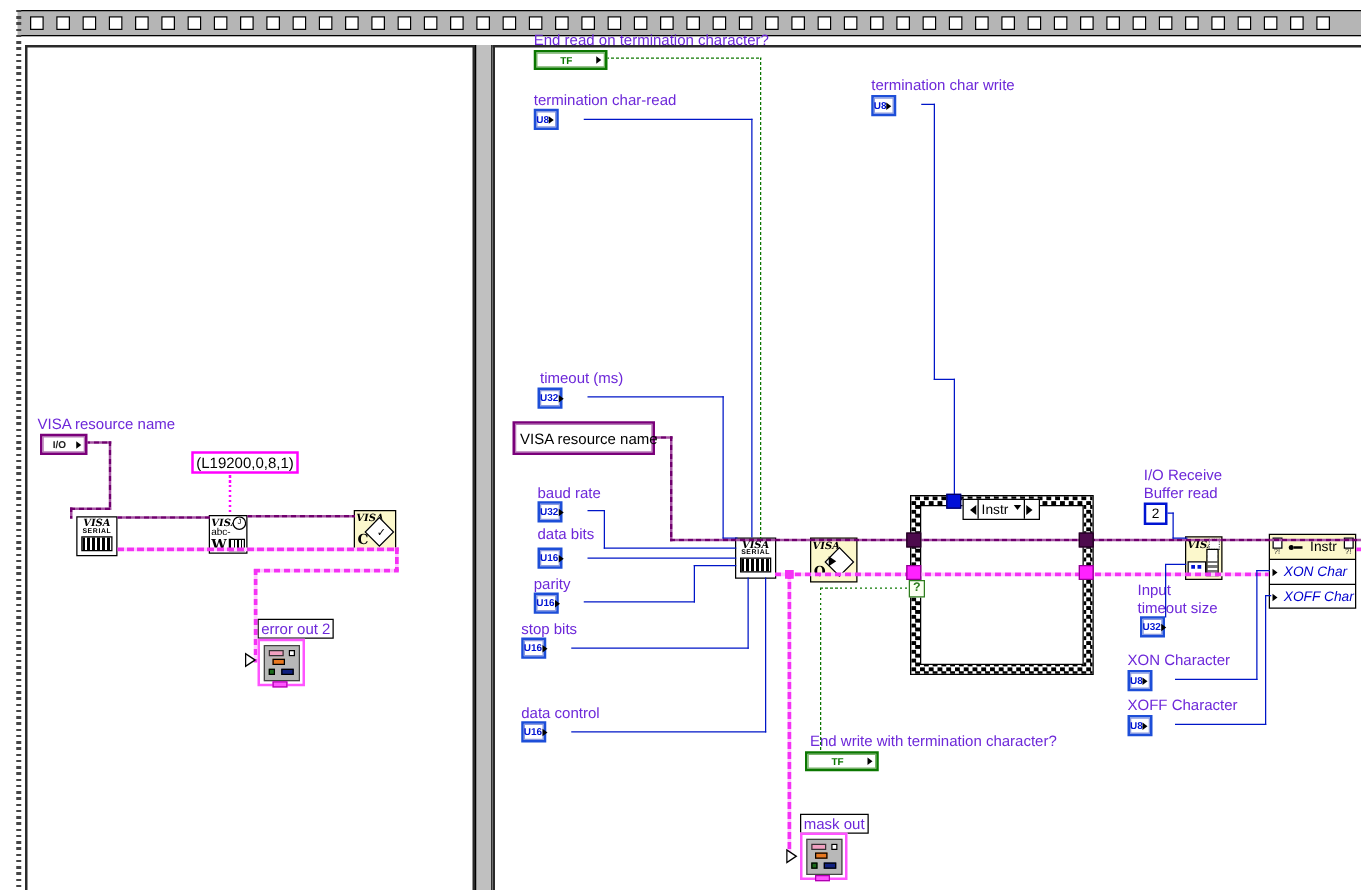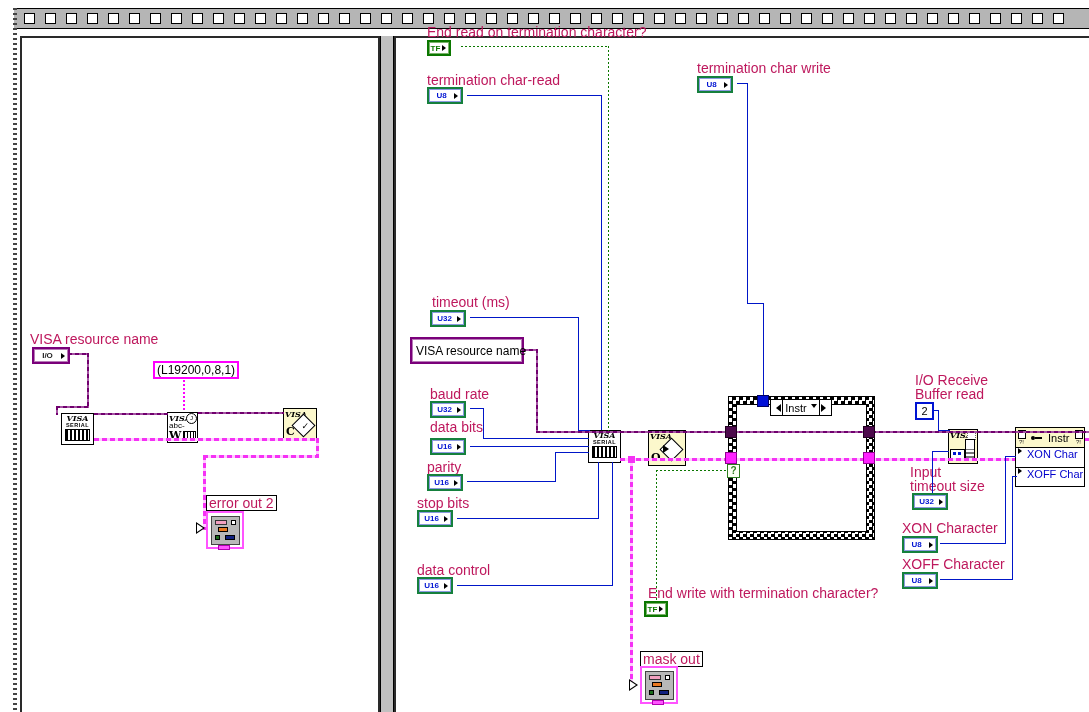--- a/index.html
+++ b/index.html
@@ -10,43 +10,43 @@
         border-top:1px solid #000;border-bottom:1px solid #000;box-sizing:border-box;}
   .fsq{position:absolute;top:4px;width:9px;height:9px;background:#fff;border:1px solid #000;}
   .ants{position:absolute;left:13px;top:8px;width:4px;height:704px;
         background:repeating-linear-gradient(180deg,#444 0 2px,transparent 2px 5px);}
   .panel{position:absolute;top:36px;height:676px;background:#fff;box-sizing:border-box;}
   .panelL{left:20px;width:360px;border:2px solid #2a2a2a;border-bottom:none;}
   .panelR{left:394px;width:695px;border-left:2px solid #2a2a2a;border-top:2px solid #2a2a2a;}
   .divider{position:absolute;left:380px;top:36px;width:14px;height:676px;background:#c0c0c0;
         border-left:1px solid #000;border-right:1px solid #000;box-sizing:border-box;}
   
-  .lbl{position:absolute;font-size:14px;line-height:14px;color:#be185d;white-space:nowrap;z-index:4;}
+  .lbl{position:absolute;font-size:12px;line-height:14px;color:#6d28d9;white-space:nowrap;z-index:4;}
   .boxlbl{background:#fff;border:1px solid #000;padding:0 2px;}
   
   .wh,.wv{position:absolute;z-index:5;display:block;}
   .wh{height:1px;background:#0016c8;}
   .wv{width:1px;background:#0016c8;}
   .wh.c-pu{height:2px;background:repeating-linear-gradient(90deg,#70006e 0 4px,#a553a3 4px 7px);}
   .wv.c-pu{width:2px;background:repeating-linear-gradient(180deg,#70006e 0 4px,#a553a3 4px 7px);}
   .wh.c-pk{height:3px;background:repeating-linear-gradient(90deg,#f531f5 0 5px,#ffccff 5px 8px);}
   .wv.c-pk{width:3px;background:repeating-linear-gradient(180deg,#f531f5 0 5px,#ffccff 5px 8px);}
   .wh.c-gr{height:1px;background:repeating-linear-gradient(90deg,#0b7700 0 2px,transparent 2px 4px);}
   .wv.c-gr{width:1px;background:repeating-linear-gradient(180deg,#0b7700 0 2px,transparent 2px 4px);}
   .wv.c-pkdot{width:2px;background:repeating-linear-gradient(180deg,#ff00ff 0 2px,#fff 2px 4px);}
   .dot{position:absolute;width:7px;height:7px;background:#f531f5;z-index:6;}
   .warr{position:absolute;width:0;height:0;border:6px solid transparent;border-left:9px solid #000;z-index:6;}
   .warr i{position:absolute;left:-8px;top:-4px;width:0;height:0;border:4px solid transparent;border-left:6px solid #fff;}
   
   .term{position:absolute;box-sizing:border-box;background:#fff;display:flex;align-items:center;z-index:6;}
   .term .txt{flex:1;text-align:center;font-weight:bold;font-size:8px;}
   .tri-r{width:0;height:0;border:3px solid transparent;border-left:4px solid #000;flex:0 0 auto;}
-  .t-num{width:36px;height:17px;border:2px solid #15803d;box-shadow:inset 0 0 0 1px #8c9ae0;}
+  .t-num{width:20px;height:17px;border:2px solid #1d4ed8;box-shadow:inset 0 0 0 1px #8c9ae0;}
   .t-num .txt{color:#0014d2;}
-  .t-tf{width:24px;height:16px;border:2px solid #0b7700;box-shadow:inset 0 0 0 1px #7ab36a;}
+  .t-tf{width:59px;height:16px;border:2px solid #0b7700;box-shadow:inset 0 0 0 1px #7ab36a;}
   .t-tf .txt{color:#0b7700;}
   .t-io{width:38px;height:17px;border:2px solid #7a007a;box-shadow:inset 0 0 0 1px #b77ab7;}
   .t-io .txt{color:#222;}
   .t-c16{width:19px;height:18px;border:2px solid #0014d2;font-size:11px;justify-content:center;}
   .strconst{position:absolute;box-sizing:border-box;background:#fff;border:2px solid #ff00ff;
         font-size:12px;padding:0 2px;z-index:6;white-space:nowrap;}
   .visactl{position:absolute;box-sizing:border-box;background:#fff;border:2px solid #7a007a;
         box-shadow:inset 0 0 0 1px #b77ab7;font-size:12px;display:flex;align-items:center;
         padding:0 4px;z-index:6;white-space:nowrap;}
   
@@ -77,22 +77,22 @@
   
   .errout{position:absolute;width:38px;height:38px;box-sizing:border-box;border:2px solid #ff54ff;
           background:#fff;z-index:6;}
   .errout .g{position:absolute;left:3px;top:3px;width:27px;height:27px;background:#b8b8b8;border:1px solid #444;}
   .errout .m{position:absolute;box-sizing:border-box;}
   
   .prop{position:absolute;left:1015px;top:427px;width:70px;height:60px;box-sizing:border-box;
         border:1px solid #000;background:#fff;z-index:3;}
   .prop .hd{height:19px;background:#fcf8cc;border-bottom:1px solid #000;display:flex;
         align-items:center;justify-content:space-between;padding:0 1px;}
-  .prop .row{height:19px;display:flex;font-size:11px;color:#0000cc;
-        border-bottom:1px solid #000;padding-left:2px;gap:2px;}
+  .prop .row{height:19px;display:flex;align-items:center;font-size:11px;color:#0000cc;
+        border-bottom:1px solid #000;padding-left:2px;gap:2px;font-style:italic;}
   .pgcol{display:flex;flex-direction:column;align-items:center;width:9px;}
   .pgic{width:6px;height:7px;background:#fff;border:1px solid #000;}
   .marks{font-size:6px;line-height:6px;color:#222;}
   .keyic{display:flex;align-items:center;}
   .kc{width:4px;height:4px;background:#000;border-radius:50%;}
   .kb{width:7px;height:2px;background:#000;}
   .ttl{font-size:11px;color:#000;margin-left:2px;}
 </style>
 </head>
 <body>

